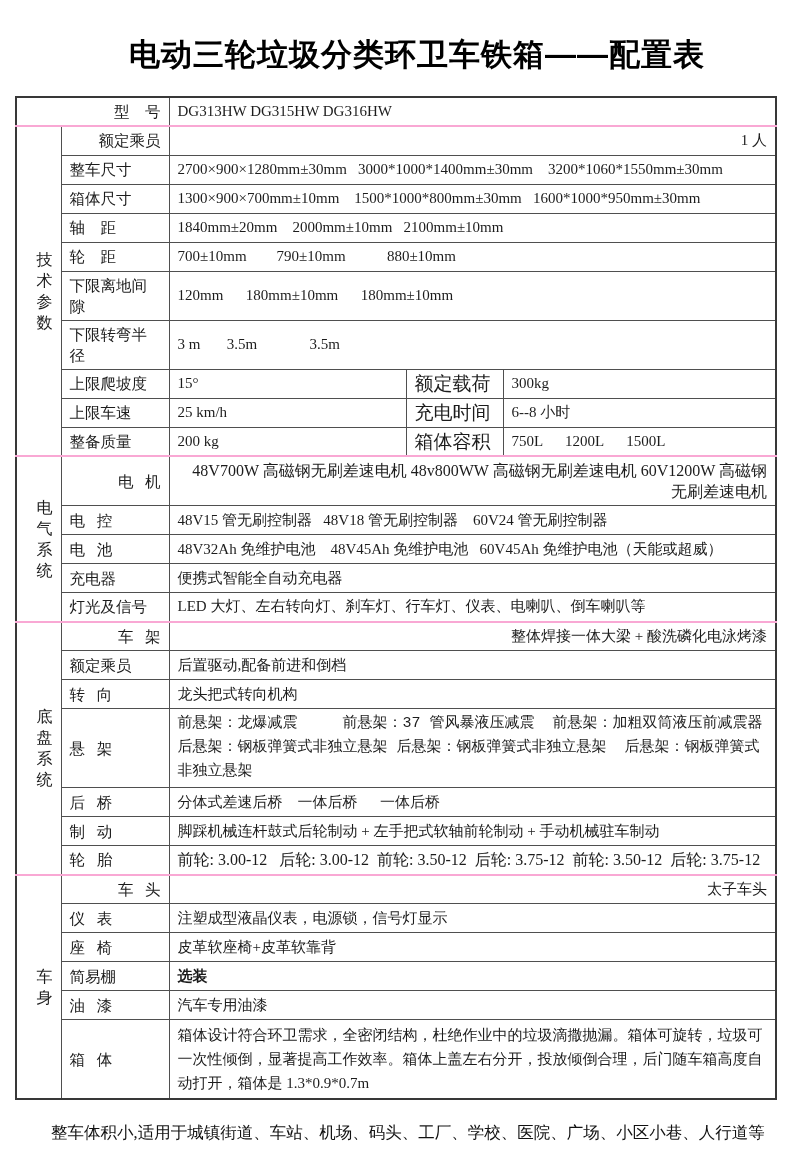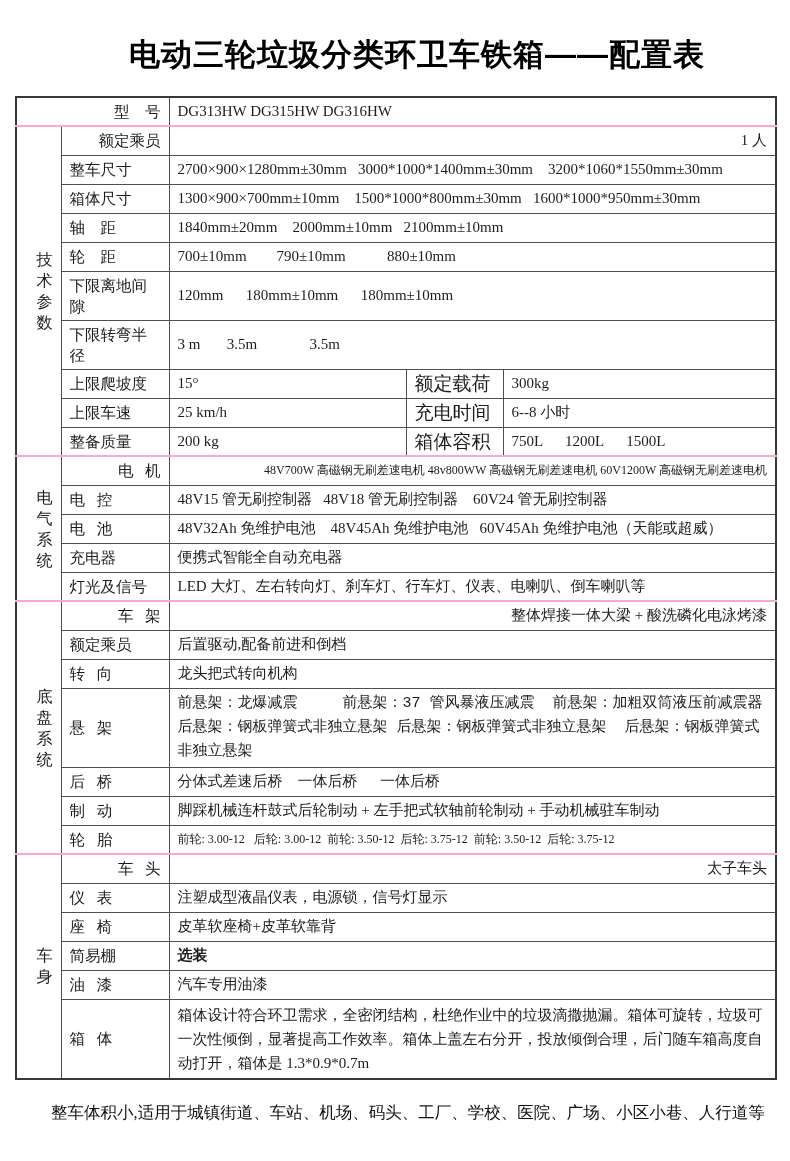--- a/index.html
+++ b/index.html
@@ -48,21 +48,21 @@
     white-space:pre-line;
     line-height:34px;
     font-size:16px;
     padding:2px 0;
     letter-spacing:0;
   }
   td.lbl{padding-left:10px;font-size:15.5px;}
   td.mlbl{text-align:right;font-size:15.5px;}
   td.lbl2{padding-left:12px;font-size:19px;}
   td.val{padding-left:11px;}
-  td.fit{font-size:12px;}
+  td.fit{font-size:16px;}
   td.bold{font-weight:700;}
 
   .features{margin:14px 0 0 15px;font-family:"Liberation Serif","DejaVu Serif",serif;}
   .features-heading{
     font-family:"Liberation Sans","DejaVu Sans",sans-serif;
     font-weight:700;font-size:21px;color:#000;
   }
   .features-text{
     margin-top:22px;
     padding-left:36px;

